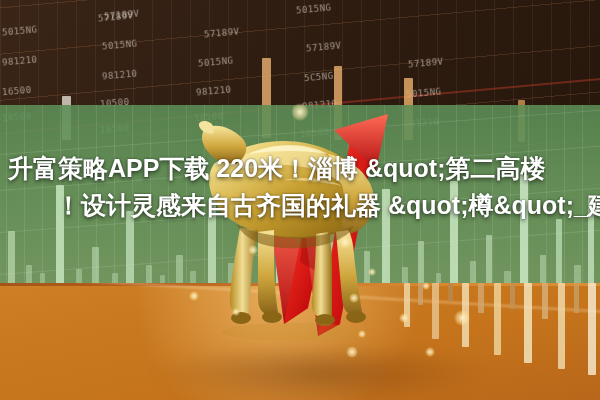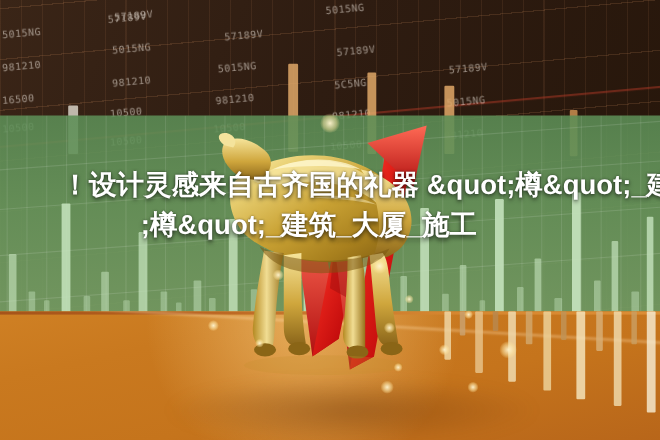--- a/index.html
+++ b/index.html
@@ -375,17 +375,17 @@
       <div class="bokeh" style="left: 368px; top: 268px; width: 8px; height: 8px;"></div>
       <div class="bokeh" style="left: 399px; top: 313px; width: 10px; height: 10px;"></div>
       <div class="bokeh" style="left: 422px; top: 282px; width: 8px; height: 8px;"></div>
       <div class="bokeh" style="left: 346px; top: 346px; width: 12px; height: 12px;"></div>
       <div class="bokeh" style="left: 425px; top: 347px; width: 10px; height: 10px;"></div>
       <div class="bokeh" style="left: 454px; top: 310px; width: 16px; height: 16px;"></div>
       <div class="bokeh" style="left: 358px; top: 330px; width: 8px; height: 8px;"></div>
     </div>
 
   <div class="headline">
+    <span class="hl-line hl-1">升富策略APP下载 220米！淄博 &amp;quot;第二高楼</span>
     <span class="hl-line hl-2">！设计灵感来自古齐国的礼器 &amp;quot;樽&amp;quot;_建筑</span>
-    <span class="hl-line hl-3">;樽&amp;quot;_建筑_大厦_施工</span>
   </div>
 
 </div>
 
 </body></html>

